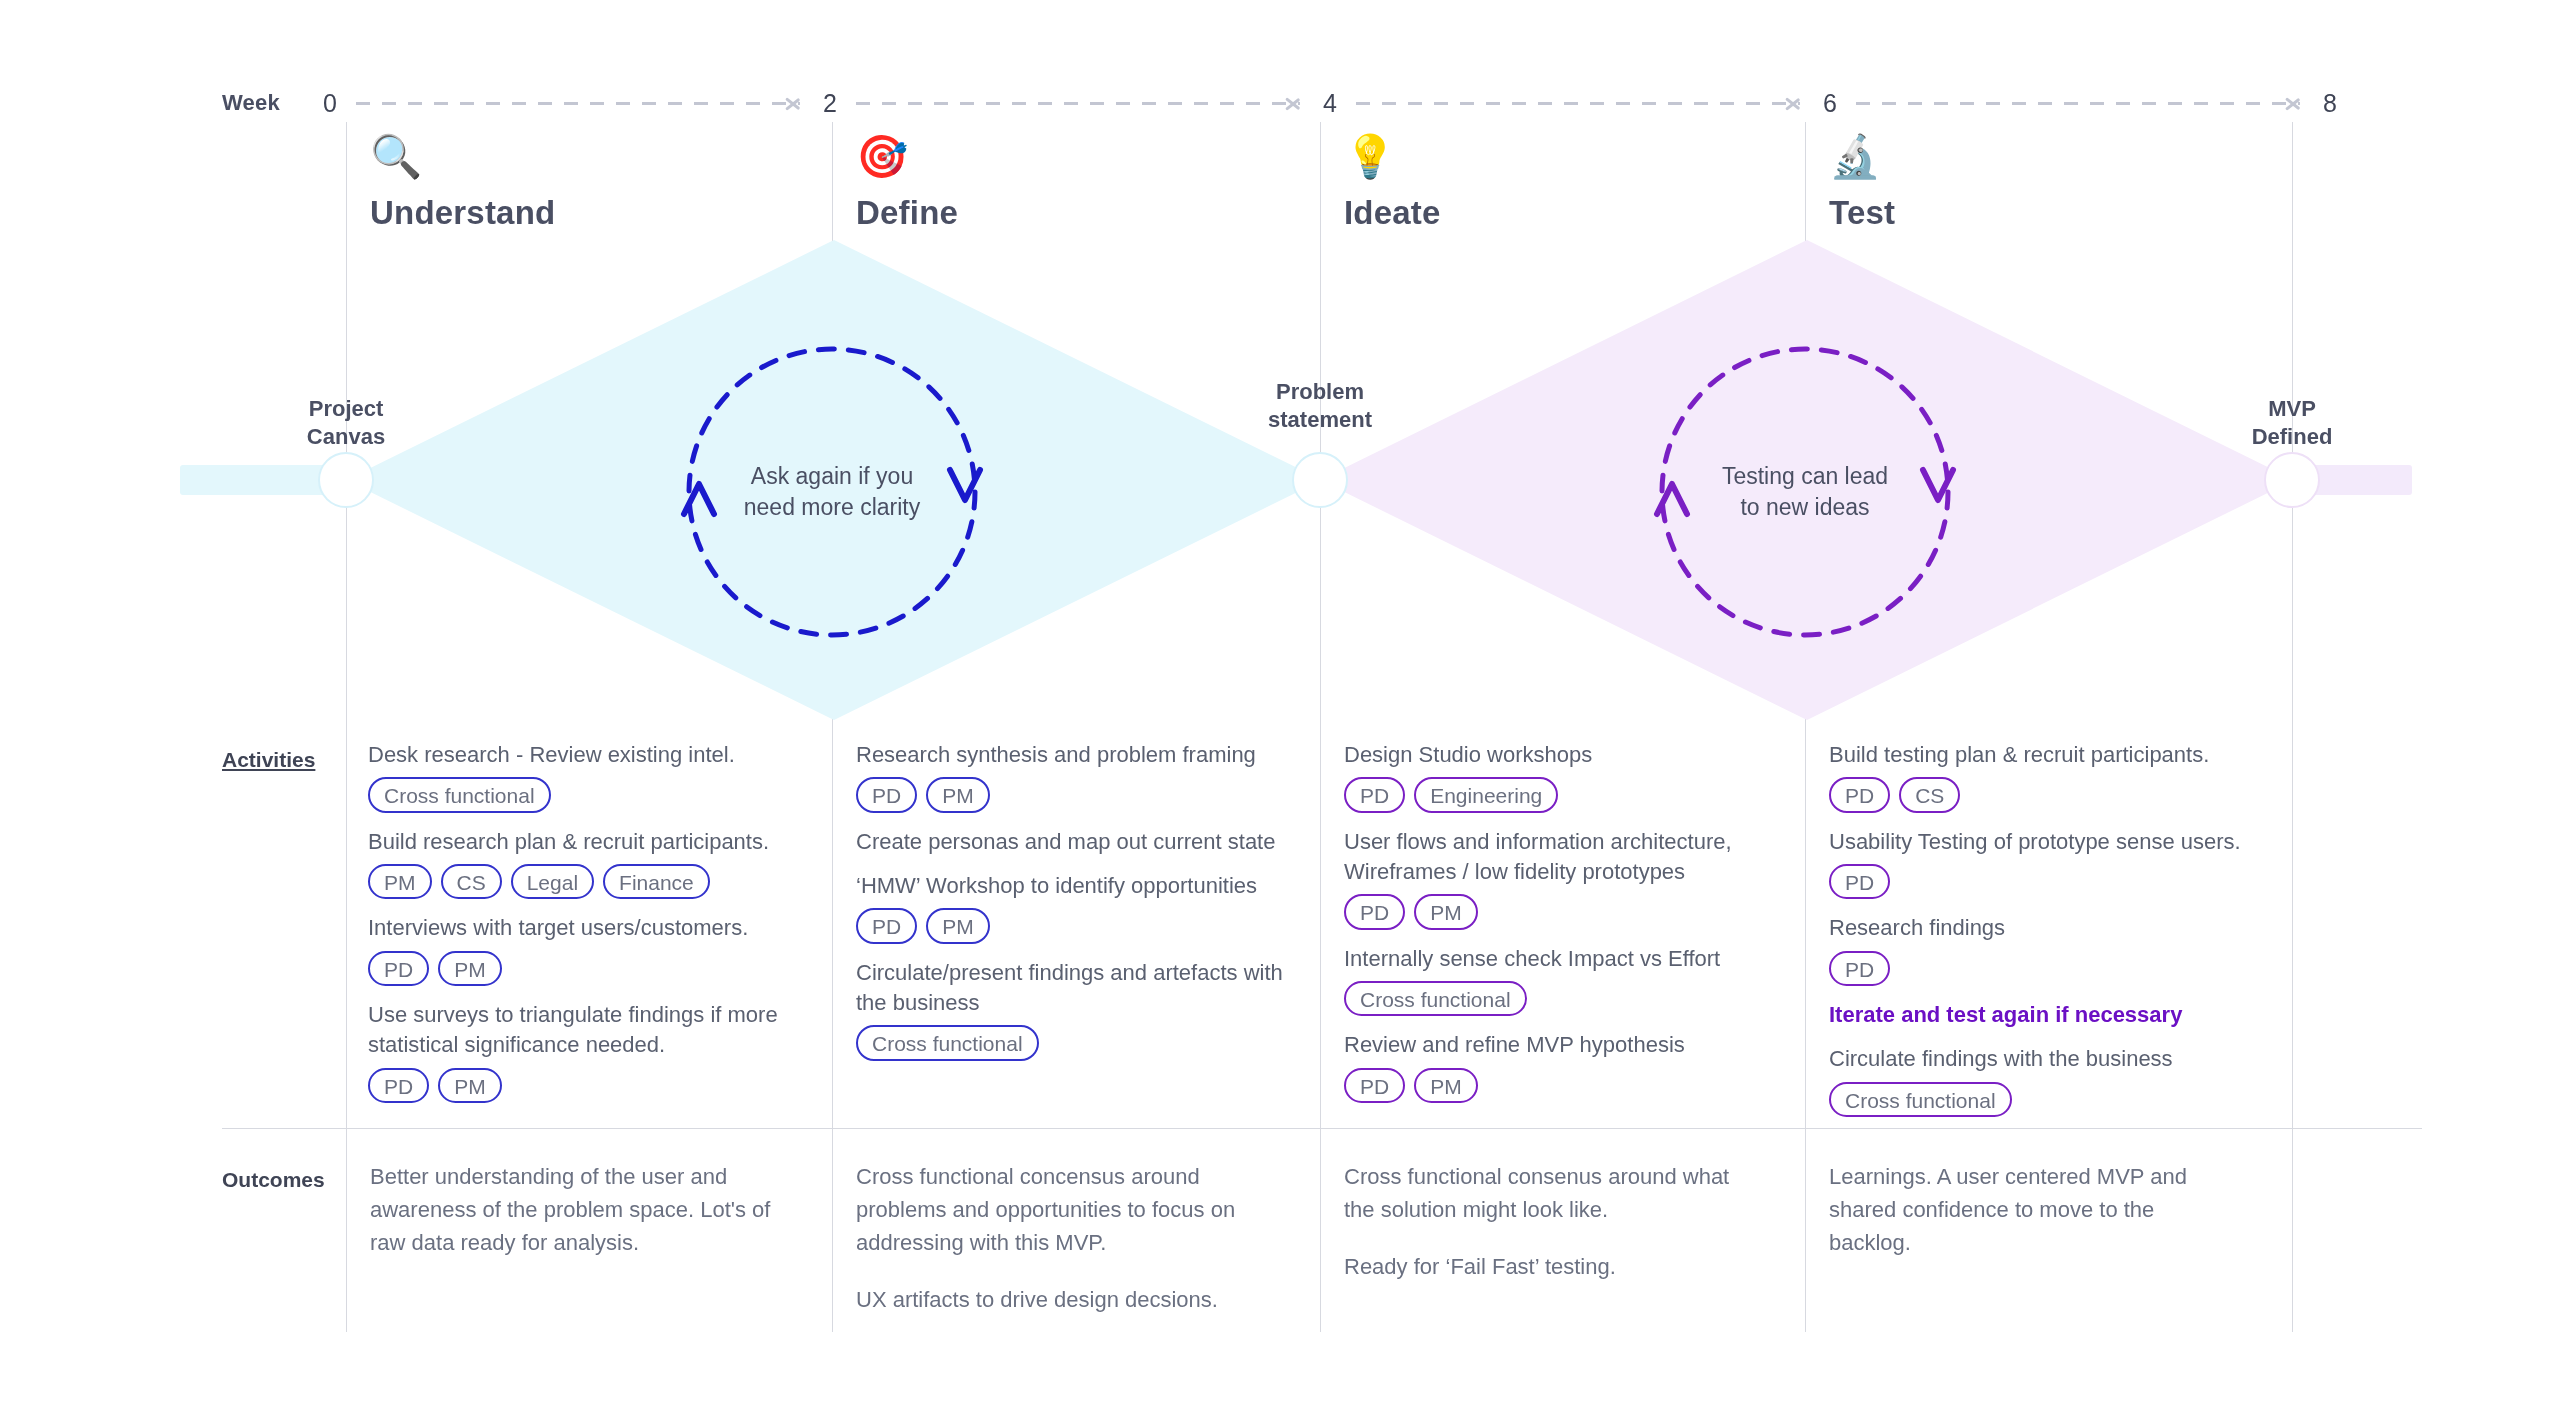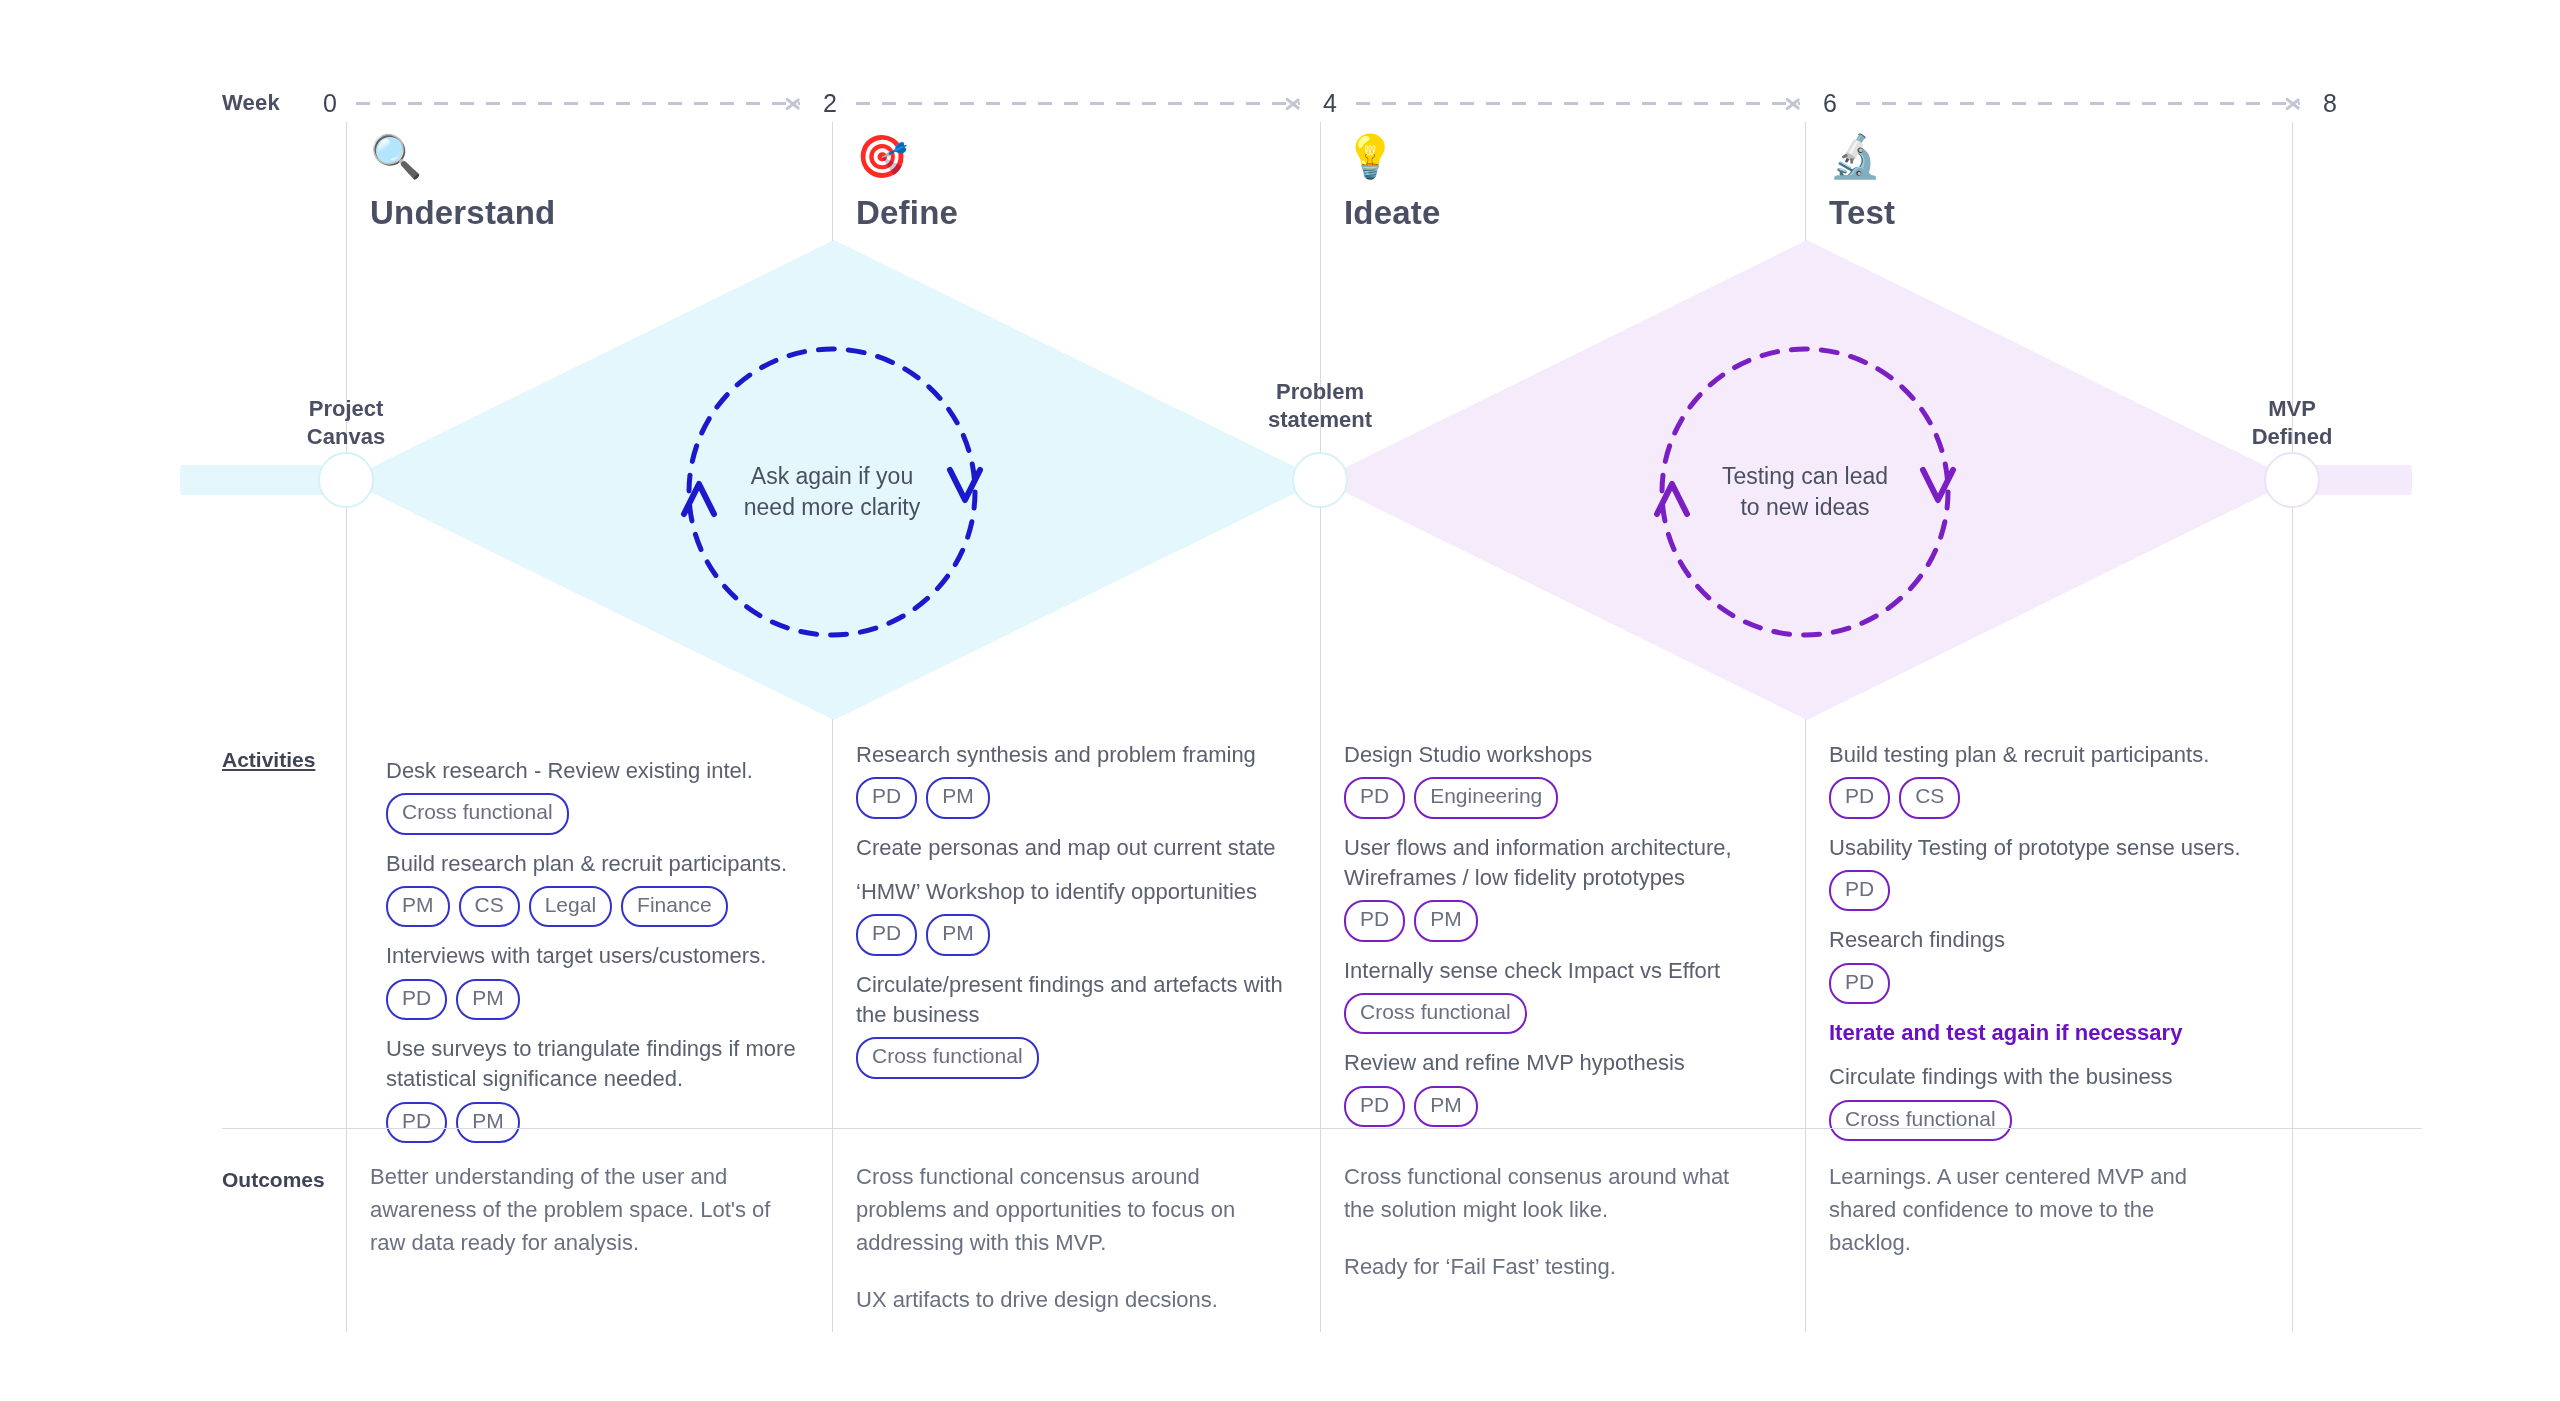--- a/index.html
+++ b/index.html
@@ -90,21 +90,21 @@
   }
 
   .cell { position: absolute; }
   .act-item { margin-bottom: 14px; }
   .act-text {
     font-size: 22px; color: #5a6070; line-height: 1.38; margin-bottom: 7px;
   }
   .act-text.hl { color: #6b10c4; font-weight: 700; }
   .chips { display: flex; flex-wrap: wrap; gap: 9px; }
   .chip {
-    display: inline-block; padding: 4px 14px 7px; border-radius: 20px;
+    display: inline-block; padding: 4px 14px 1px; border-radius: 20px;
     font-size: 21px; color: #6b7080; line-height: 1.25;
     background: #ffffff;
   }
   .chip.blue   { border: 2px solid #3333cc; }
   .chip.purple { border: 2px solid #7a1fc4; }
 
   .out-text {
     font-size: 22px; color: #6a7081; line-height: 1.5; margin-bottom: 24px;
   }
 </style>
@@ -204,21 +204,21 @@
         <path d="M278 118 L293 148 L308 118" fill="none" stroke="#7a1fc4" stroke-width="6" stroke-linecap="round" stroke-linejoin="round" transform="translate(-10,10)"></path>
         <path d="M-8 182 L7 152 L22 182" fill="none" stroke="#7a1fc4" stroke-width="6" stroke-linecap="round" stroke-linejoin="round" transform="translate(10,-10)"></path>
       </svg>
       <div class="loop-text">Testing can lead
 to new ideas</div>
     </div>
   </div>
 
   <div class="row-label" style="left:222px; top:748px;text-decoration:underline;">Activities</div>
 
-  <div class="cell" id="act-understand" style="left:386px; top:740px; width:440px;margin-top:16px;">
+  <div class="cell" id="act-understand" style="left:368px; top:740px; width:440px;">
       <div class="act-item">
         <div class="act-text">Desk research - Review existing intel.</div>
         <div class="chips">
           <span class="chip blue">Cross functional</span>
         </div>
       </div>
       <div class="act-item">
         <div class="act-text">Build research plan &amp; recruit participants.</div>
         <div class="chips">
           <span class="chip blue">PM</span>

